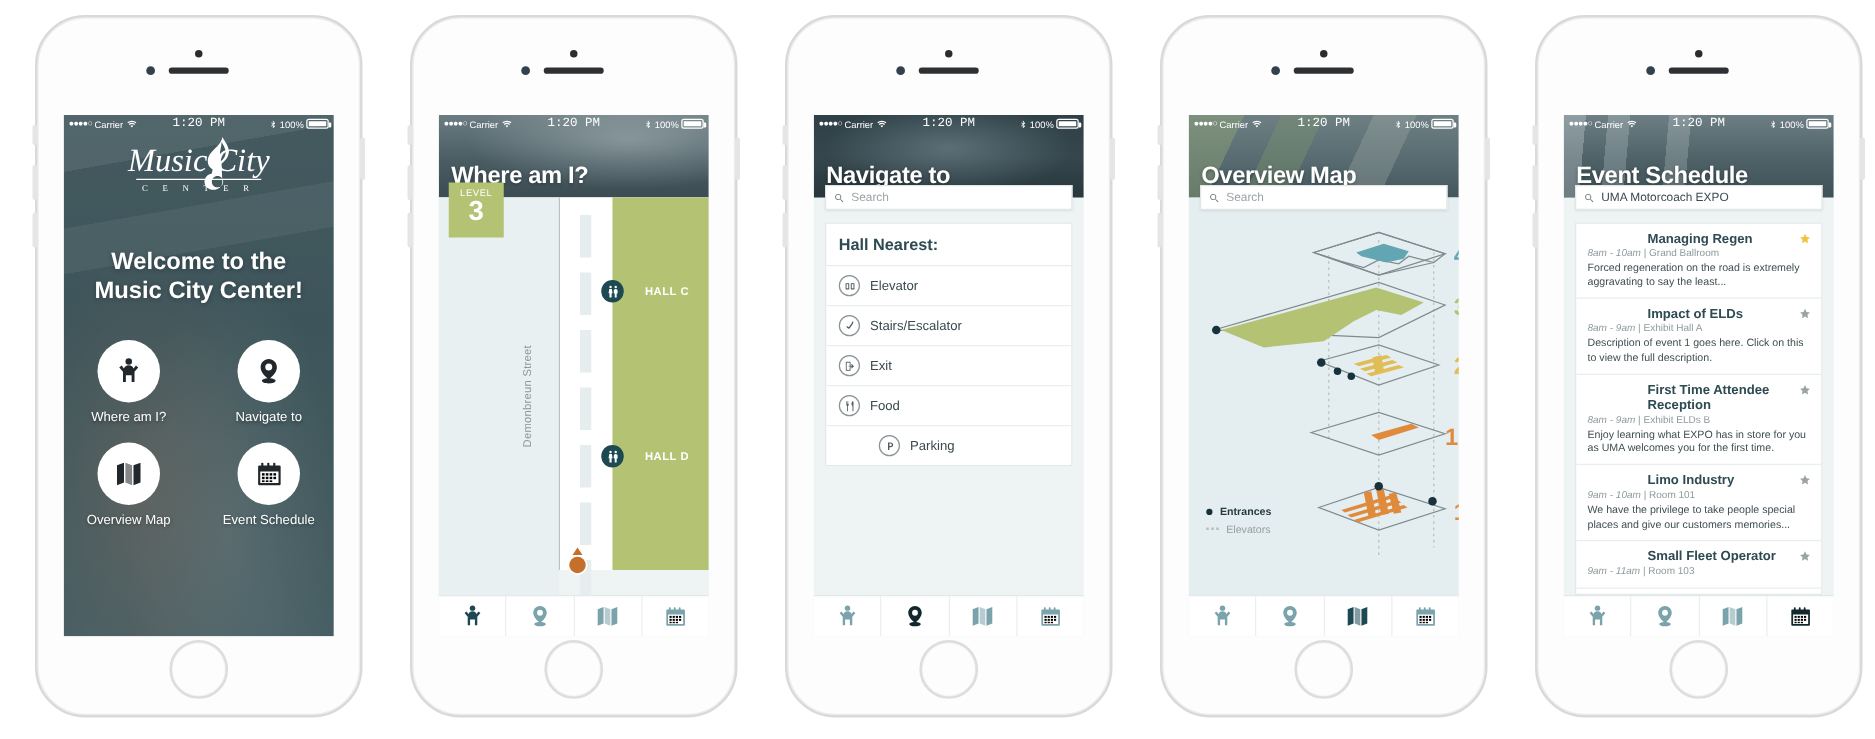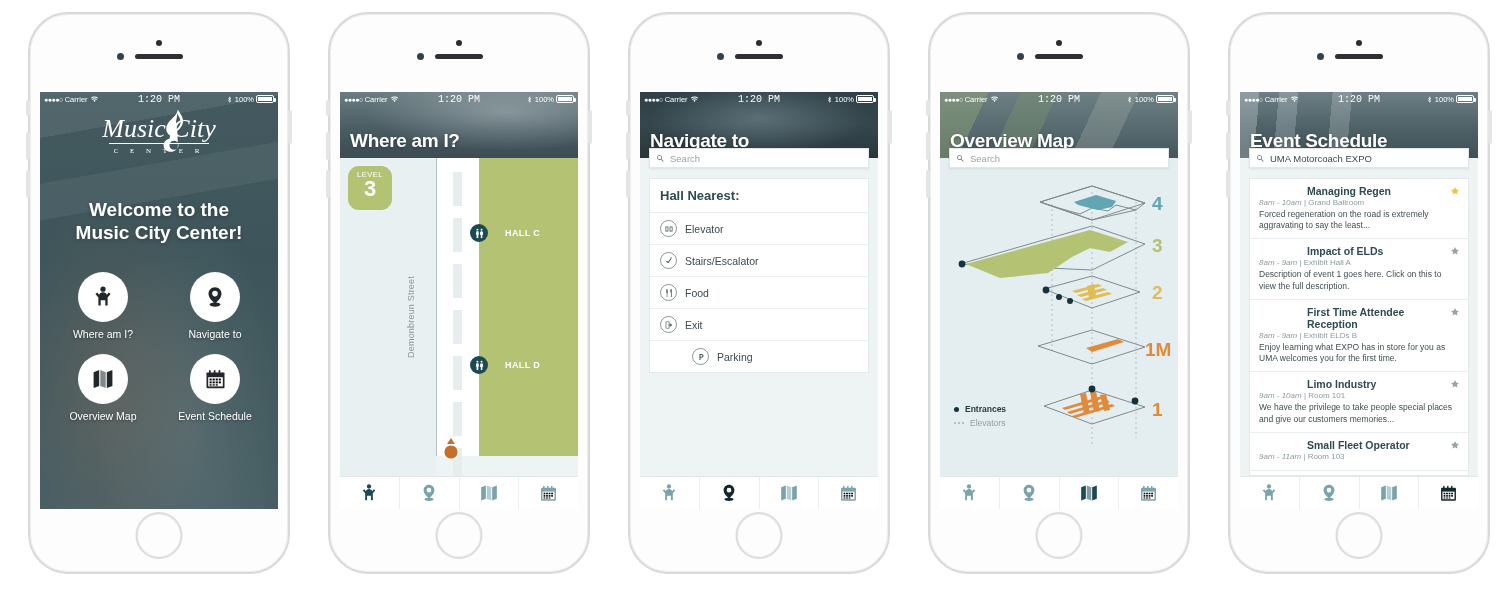--- a/index.html
+++ b/index.html
@@ -44,21 +44,21 @@
   }
   .home-btn {
     position: absolute; bottom: 13px; left: 50%; transform: translateX(-50%);
     width: 47px; height: 47px; border-radius: 50%;
     border: 2px solid #dcdddd; background: #fdfdfd;
     box-shadow: 0 0 1px 0 #c9cacb inset;
   }
 
   .screen {
     position: absolute; left: 50%; transform: translateX(-50%);
-    top: 78px; width: 238px; height: 417px;
+    top: 78px; width: 216px; height: 417px;
     background: #eef3f4; overflow: hidden;
   }
 
   
   .statusbar {
     height: 14px; display: flex; align-items: center;
     padding: 0 4px; font-size: 7.5px; color: #ffffff;
     font-family: "Liberation Sans", sans-serif;
     position: relative; z-index: 5;
   }
@@ -156,23 +156,23 @@
     position: absolute; left: 9px; right: 9px; top: 56px; z-index: 6;
     height: 20px; background: #fff; border: 1px solid #e2e6e7;
     display: flex; align-items: center; gap: 5px; padding: 0 6px;
     box-shadow: 0 1px 2px rgba(0,0,0,.08);
   }
   .searchbar .txt { font-size: 9.5px; color: #9aa3a6; }
   .searchbar .txt.filled { color: #3c4b50; }
 
   
   .level-badge {
-    position: absolute; left: 8px; top: 74px; z-index: 6;
+    position: absolute; left: 8px; top: 54px; z-index: 6;
     width: 44px; height: 44px; background: #b4c274; color: #fff;
-    text-align: center; padding-top: 4px; border-radius: 11px;
+    text-align: center; padding-top: 4px;
   }
   .level-badge .lv { font-size: 7.5px; letter-spacing: .5px; }
   .level-badge .num { font-size: 22px; font-weight: bold; line-height: 1; margin-top: -1px; }
 
   
   .map-area { position: absolute; top: 66px; left: 0; right: 0; bottom: 33px; background: #eef3f4; }
   .map-street { position: absolute; left: 0; top: 0; bottom: 0; width: 96px; background: #e9f0f1; }
   .street-label {
     position: absolute; left: 30px; top: 50%; transform: translateY(-50%) rotate(-90deg);
     transform-origin: center; white-space: nowrap;
@@ -561,32 +561,32 @@
             <span class="ring-icon">
                 <svg width="10" height="10" fill="#4c5a5e">
                   <use href="#ic-stairs"></use>
                 </svg>
               </span>
             <span class="lbl">Stairs/Escalator</span>
           </div>
           <div class="listrow">
             <span class="ring-icon">
                 <svg width="10" height="10" fill="#4c5a5e">
-                  <use href="#ic-food"></use>
+                  <use href="#ic-exit"></use>
                 </svg>
               </span>
-            <span class="lbl">Food</span>
+            <span class="lbl">Exit</span>
           </div>
           <div class="listrow">
             <span class="ring-icon">
                 <svg width="10" height="10" fill="#4c5a5e">
-                  <use href="#ic-exit"></use>
+                  <use href="#ic-food"></use>
                 </svg>
               </span>
-            <span class="lbl">Exit</span>
+            <span class="lbl">Food</span>
           </div>
           <div class="listrow">
             <span class="ring-icon">
                 <svg width="10" height="10" fill="#4c5a5e">
                   <use href="#ic-parking"></use>
                 </svg>
               </span>
             <span class="lbl">Parking</span>
           </div>
         </div>

